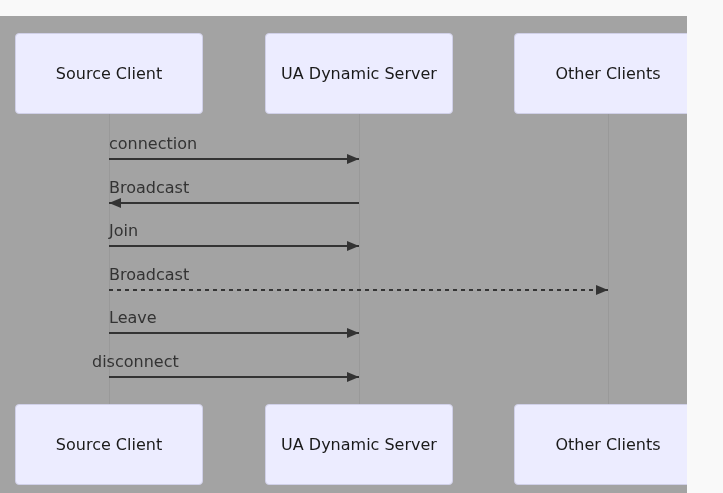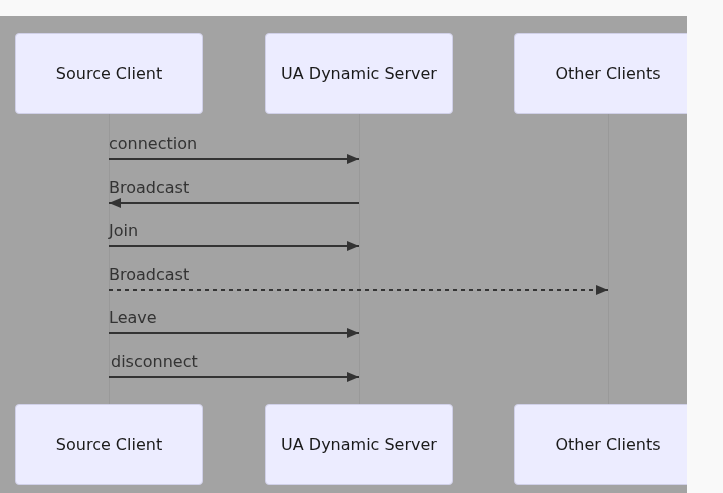--- a/index.html
+++ b/index.html
@@ -108,21 +108,21 @@
     <div class="arrowhead right" style="left:596px; top:269px;"></div>
   </div>
 
   <div>
     <div class="msg-label" style="left:109px; top:292px; width:250px;">Leave</div>
     <div class="msg-line" style="left:109px; top:316px; width:250px;"></div>
     <div class="arrowhead right" style="left:347px; top:312px;"></div>
   </div>
 
   <div>
-    <div class="msg-label" style="left:111px; top:336px; width:250px;">disconnect</div>
+    <div class="msg-label" style="left:92px; top:336px; width:250px;">disconnect</div>
     <div class="msg-line" style="left:109px; top:360px; width:250px;"></div>
     <div class="arrowhead right" style="left:347px; top:356px;"></div>
   </div>
 
   <div class="actor-box" style="left:15px; top:388px;">
       <span>Source Client</span>
     </div>
   <div class="actor-box" style="left:265px; top:388px;">
       <span>UA Dynamic Server</span>
     </div>

